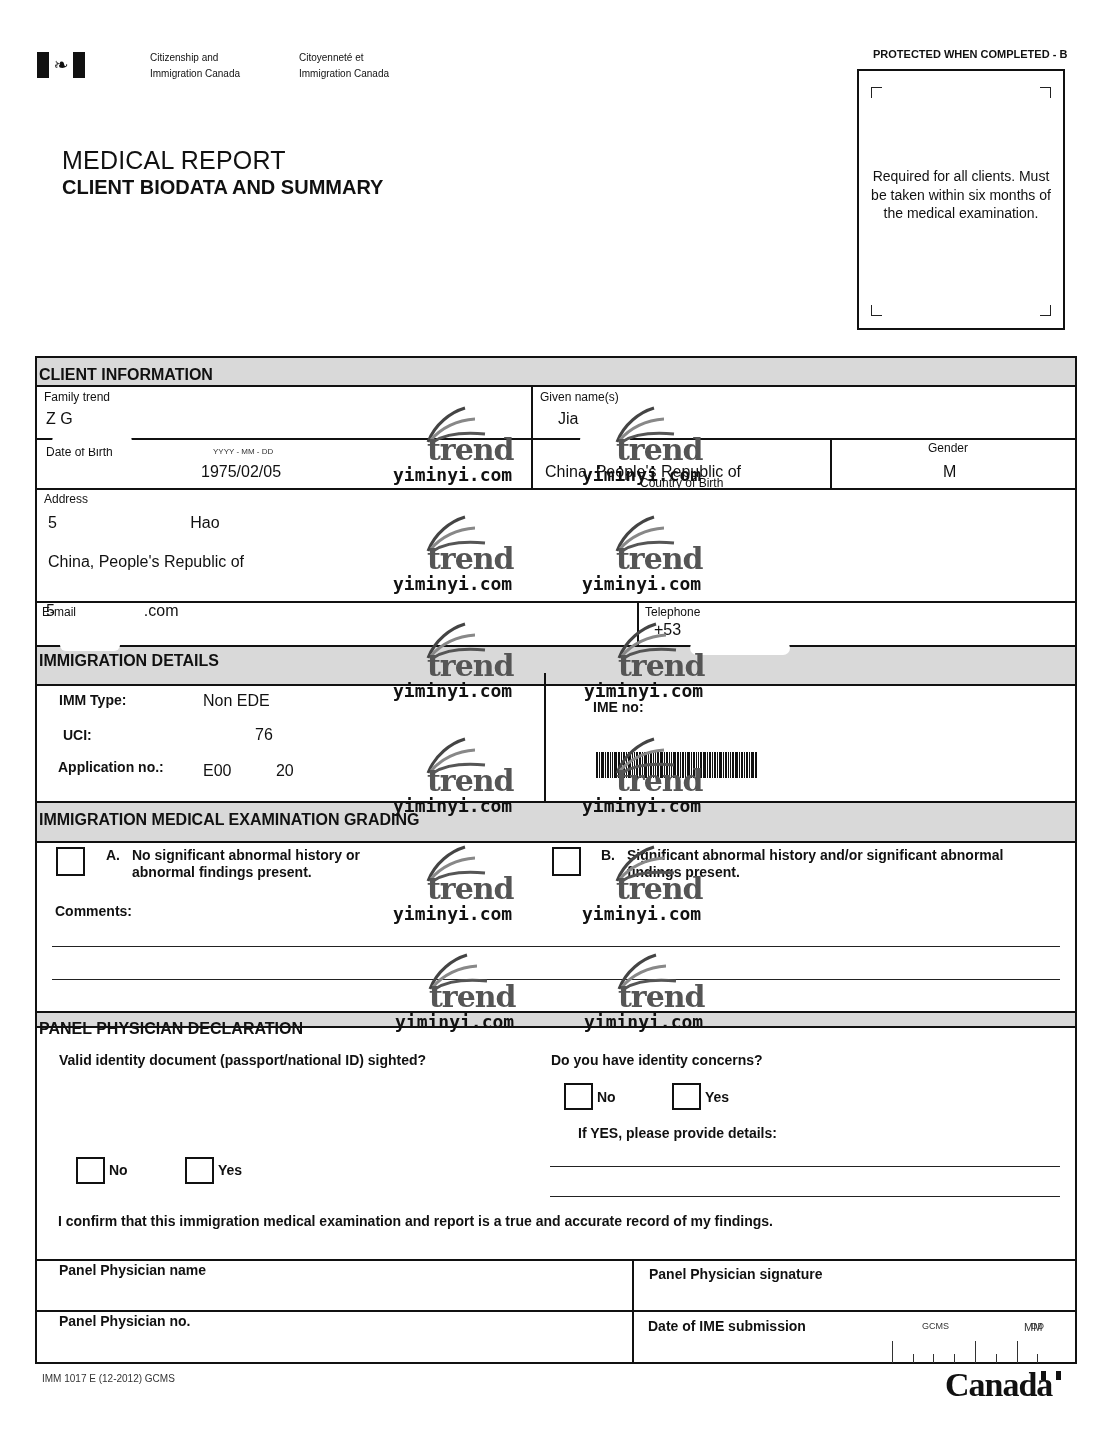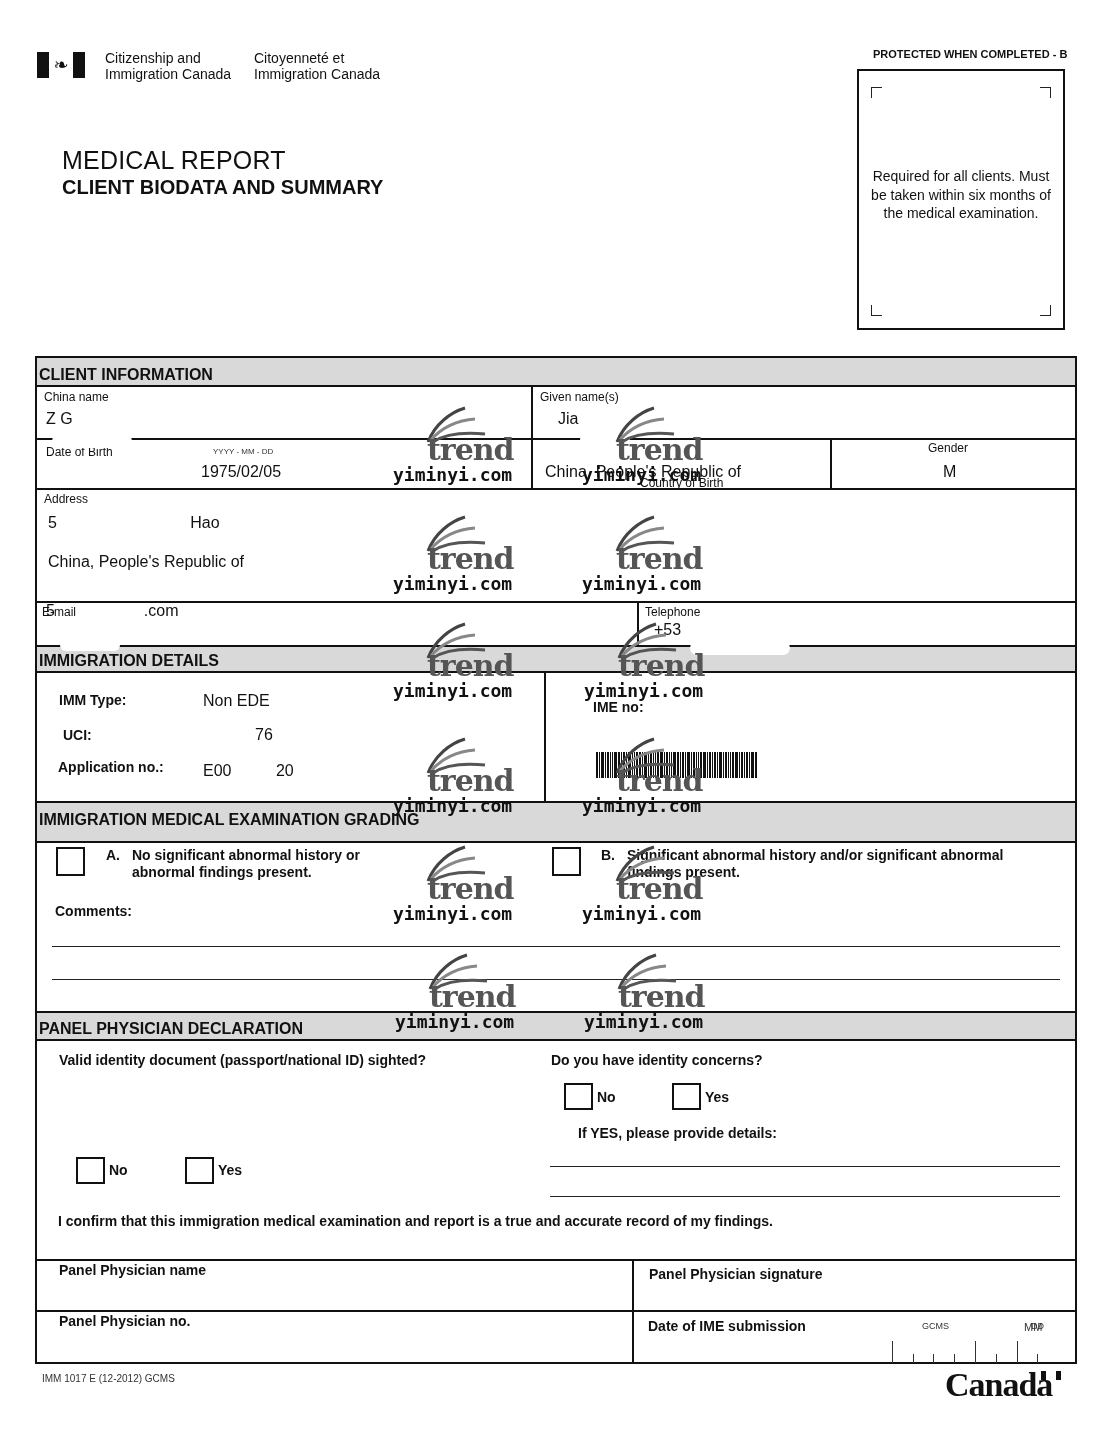--- a/index.html
+++ b/index.html
@@ -6,21 +6,21 @@
   body {
     width: 1111px; height: 1438px; position: relative; overflow: hidden;
     font-family: "Liberation Sans", "DejaVu Sans", sans-serif; color: #111;
   }
   .abs { position: absolute; }
 
   
   .flag { left: 37px; top: 52px; width: 48px; height: 26px; display: flex; }
   .flag .bar { width: 12px; height: 26px; background: #111; }
   .flag .mid { width: 24px; height: 26px; display: flex; align-items: center; justify-content: center; font-size: 18px; line-height: 1; color: #111; }
-  .dept { font-size: 14px; line-height: 16px; }
+  .dept { font-size: 10px; line-height: 16px; margin-left: 45px; }
   .title1 { left: 62px; top: 146px; font-size: 25px; font-weight: normal; letter-spacing: 0.2px; }
   .title2 { left: 62px; top: 176px; font-size: 20px; font-weight: bold; }
   .protected { left: 873px; top: 48px; font-size: 11px; font-weight: bold; }
   .photo-box { left: 857px; top: 69px; width: 208px; height: 261px; border: 2px solid #111; box-sizing: border-box; }
   .corner { position: absolute; width: 10px; height: 10px; border-color: #222; border-style: solid; border-width: 0; }
   .c-tl { left: 12px; top: 16px; border-left-width: 1.5px; border-top-width: 1.5px; }
   .c-tr { right: 12px; top: 16px; border-right-width: 1.5px; border-top-width: 1.5px; }
   .c-bl { left: 12px; bottom: 12px; border-left-width: 1.5px; border-bottom-width: 1.5px; }
   .c-br { right: 12px; bottom: 12px; border-right-width: 1.5px; border-bottom-width: 1.5px; }
   .photo-text { position: absolute; left: 10px; right: 10px; top: 96px; text-align: center; font-size: 14px; line-height: 18.5px; }
@@ -84,21 +84,21 @@
 
 <div class="abs frame"></div>
 
 <div class="section-head" style="top:356px; height:31px; line-height:34px;">CLIENT INFORMATION</div>
 
 <div class="vline" style="left:531px; top:387px; height:103px;"></div>
 <div class="hline" style="left:37px; top:438px; width:1038px;"></div>
 <div class="vline" style="left:830px; top:438px; height:52px;"></div>
 <div class="hline" style="left:37px; top:488px; width:1038px;"></div>
 
-<div class="lbl" style="left:44px; top:390px;">China name</div>
+<div class="lbl" style="left:44px; top:390px;">Family trend</div>
 <div class="val" style="left:46px; top:410px;">Z      G</div>
 
 <div class="lbl" style="left:540px; top:390px;">Given name(s)</div>
 <div class="val" style="left:558px; top:410px;">Jia</div>
 
 <div class="lbl" style="left:46px; top:445px;">Date of Birth</div>
 <div class="tiny" style="left:213px; top:447px;">YYYY - MM - DD</div>
 <div class="val" style="left:201px; top:463px;">1975/02/05</div>
 
 <div class="lbl" style="left:640px; top:442px;margin-top:34px;">Country of Birth</div>
@@ -112,21 +112,21 @@
 <div class="val" style="left:48px; top:553px;">China, People's Republic of</div>
 
 <div class="hline" style="left:37px; top:601px; width:1038px;"></div>
 <div class="vline" style="left:637px; top:601px; height:45px;"></div>
 
 <div class="lbl" style="left:42px; top:605px;">E-mail</div>
 <div class="val" style="left:46px; top:602px; white-space:pre;">5                    .com</div>
 <div class="lbl" style="left:645px; top:605px;">Telephone</div>
 <div class="val" style="left:654px; top:621px;">+53</div>
 
-<div class="section-head" style="top:645px; height:28px; line-height:28px;">IMMIGRATION DETAILS</div>
+<div class="section-head" style="top:645px; height:41px; line-height:28px;">IMMIGRATION DETAILS</div>
 <div class="vline" style="left:544px; top:673px; height:128px;"></div>
 
 <div class="blbl" style="left:59px; top:692px;">IMM Type:</div>
 <div class="val" style="left:203px; top:692px;">Non EDE</div>
 <div class="blbl" style="left:63px; top:727px;">UCI:</div>
 <div class="val" style="left:255px; top:726px;">76</div>
 <div class="blbl" style="left:58px; top:759px;">Application no.:</div>
 <div class="val" style="left:203px; top:762px; white-space:pre;">E00          20</div>
 
 <div class="blbl" style="left:593px; top:699px;">IME no:</div>
@@ -202,21 +202,21 @@
 
 <div class="chk" style="left:552px; top:847px; width:29px; height:29px;"></div>
 <div class="blbl" style="left:601px; top:847px;">B.</div>
 <div class="blbl" style="left:627px; top:847px;">Significant abnormal history and/or significant abnormal</div>
 <div class="blbl" style="left:627px; top:864px;">findings present.</div>
 
 <div class="blbl" style="left:55px; top:903px;">Comments:</div>
 <div class="hline thin" style="left:52px; top:946px; width:1008px;"></div>
 <div class="hline thin" style="left:52px; top:979px; width:1008px;"></div>
 
-<div class="section-head" style="top:1011px; height:30px; line-height:32px;">PANEL PHYSICIAN DECLARATION</div>
+<div class="section-head" style="top:1011px; height:17px; line-height:32px;">PANEL PHYSICIAN DECLARATION</div>
 
 <div class="blbl" style="left:59px; top:1052px;">Valid identity document (passport/national ID) sighted?</div>
 <div class="chk" style="left:76px; top:1157px; width:29px; height:27px;"></div>
 <div class="blbl" style="left:109px; top:1162px;">No</div>
 <div class="chk" style="left:185px; top:1157px; width:29px; height:27px;"></div>
 <div class="blbl" style="left:218px; top:1162px;">Yes</div>
 
 <div class="blbl" style="left:551px; top:1052px;">Do you have identity concerns?</div>
 <div class="chk" style="left:564px; top:1083px; width:29px; height:27px;"></div>
 <div class="blbl" style="left:597px; top:1089px;">No</div>

